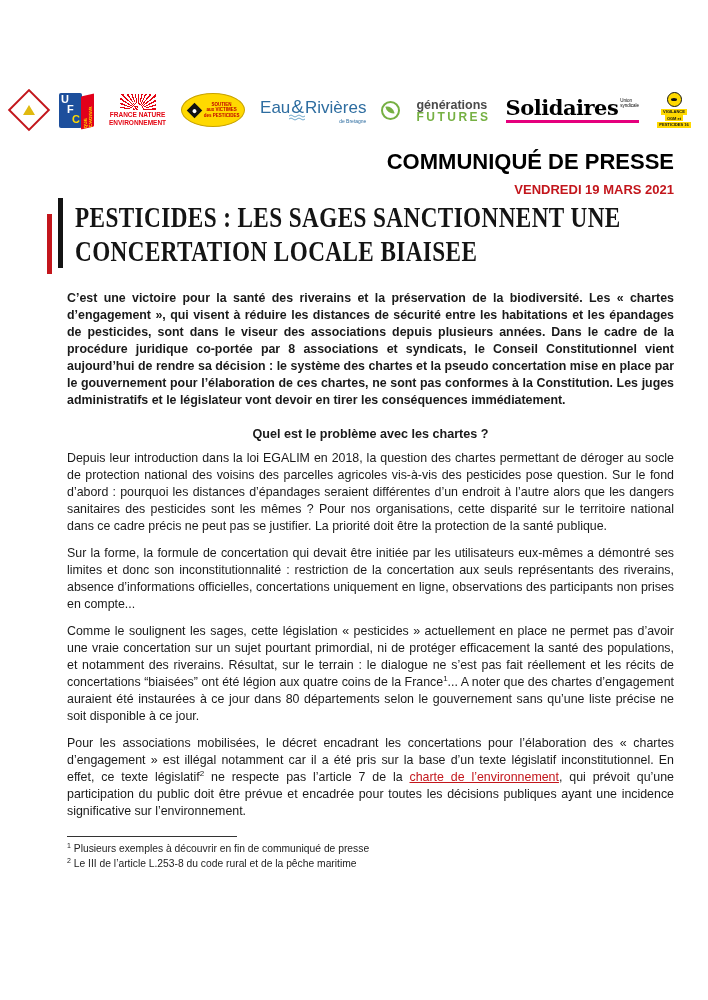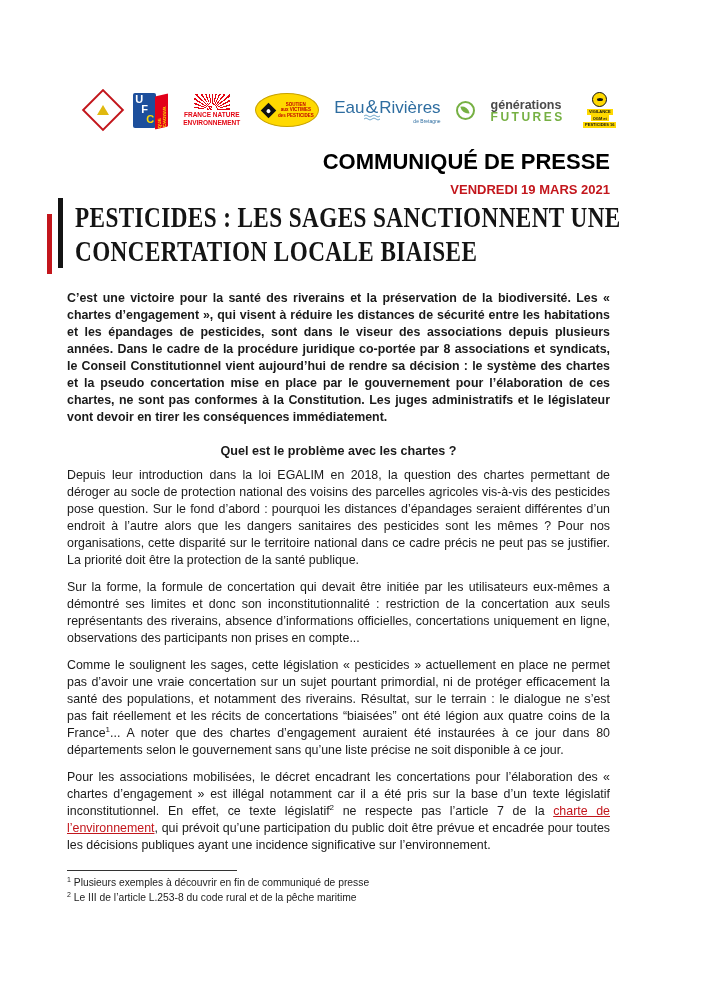--- a/index.html
+++ b/index.html
@@ -54,21 +54,21 @@
   .sol-union{display:inline-flex;flex-direction:column;font-size:4.5px;line-height:5px;color:#000;margin-left:2px;margin-top:1px;}
   .sol-bar{height:3px;background:#e5007d;width:100%;margin-top:1px;}
   
   .logo-vig{width:40px;}
   .vig-circle{width:13px;height:13px;border-radius:50%;background:#ffd900;border:1.5px solid #111;margin:0 auto 1px;
     display:flex;align-items:center;justify-content:center;}
   .vig-circle::after{content:"";width:6px;height:3px;border-radius:50%;background:#111;}
   .vig-line{font-size:4px;background:#ffd900;color:#111;font-weight:bold;text-align:center;
     padding:0.5px 2px;margin-top:0.5px;line-height:5px;white-space:nowrap;}
   
-  .content{padding:0 98px 0 67px;}
+  .content{padding:0 34px 0 67px;}
   .header{text-align:right;margin-top:15px;}
   .cp-title{font-size:22px;font-weight:bold;color:#000;line-height:26px;}
   .cp-date{font-size:13px;font-weight:bold;color:#c3161c;margin-top:7px;line-height:16px;}
   
   .title-block{display:flex;margin-left:-20px;}
   .bar-red{width:5px;height:60px;background:#c3161c;margin-top:16px;flex:none;}
   .bar-black{width:5px;height:70px;background:#141414;margin-left:6px;margin-right:12px;flex:none;}
   .doc-title{font-family:"Liberation Serif","DejaVu Serif",serif;font-weight:bold;font-size:29px;
     line-height:34px;color:#141414;white-space:nowrap;transform:scaleX(0.8);transform-origin:0 50%;
     letter-spacing:0.5px;margin-top:2px;}
@@ -141,20 +141,30 @@
     </div>
 
     <div class="logo logo-gf">
       <span class="gf-leaf"></span>
       <div>
         <div class="gf-line1">générations</div>
         <div class="gf-line2">FUTURES</div>
       </div>
     </div>
 
+    <div class="logo">
+      <div class="sol-top">
+        <span class="sol-name">Solidaires</span>
+        <span class="sol-union">
+          <span>Union</span>
+          <span>syndicale</span>
+        </span>
+      </div>
+      <div class="sol-bar"></div>
+    </div>
 
     <div class="logo logo-vig">
       <div class="vig-circle"></div>
       <div class="vig-line">VIGILANCE</div>
       <div class="vig-line">OGM et</div>
       <div class="vig-line">PESTICIDES 16</div>
     </div>
 
   </div>
 

